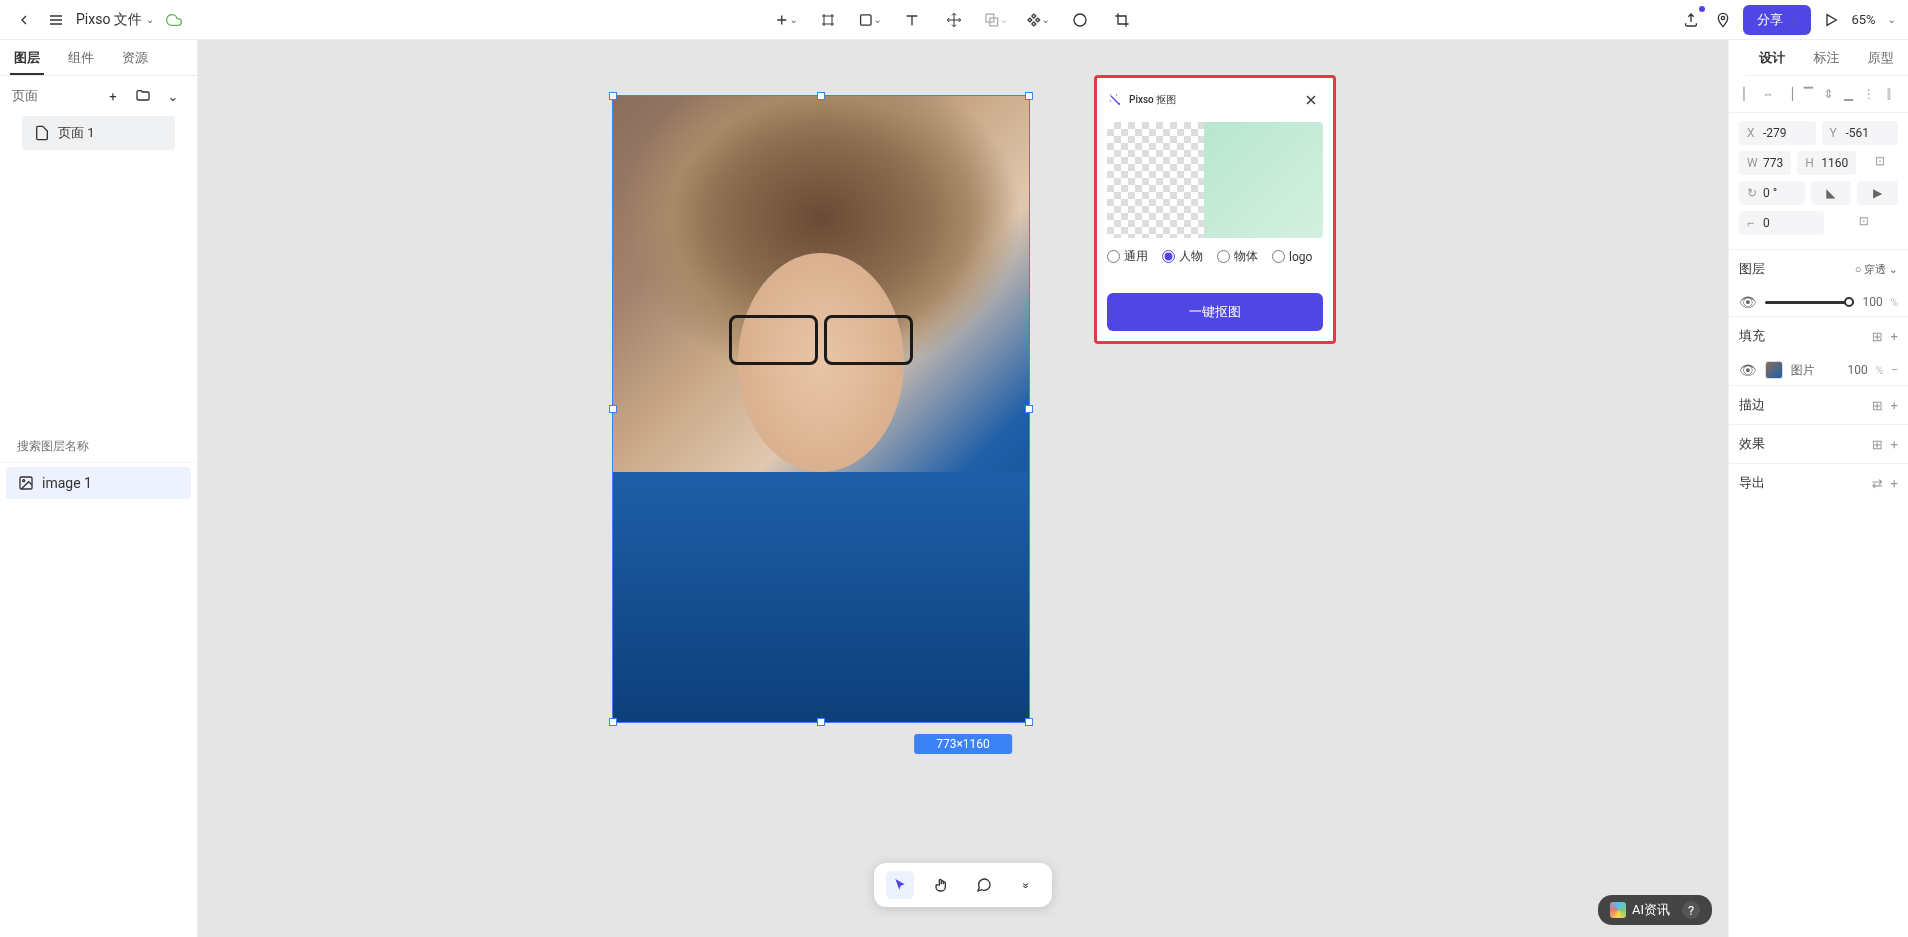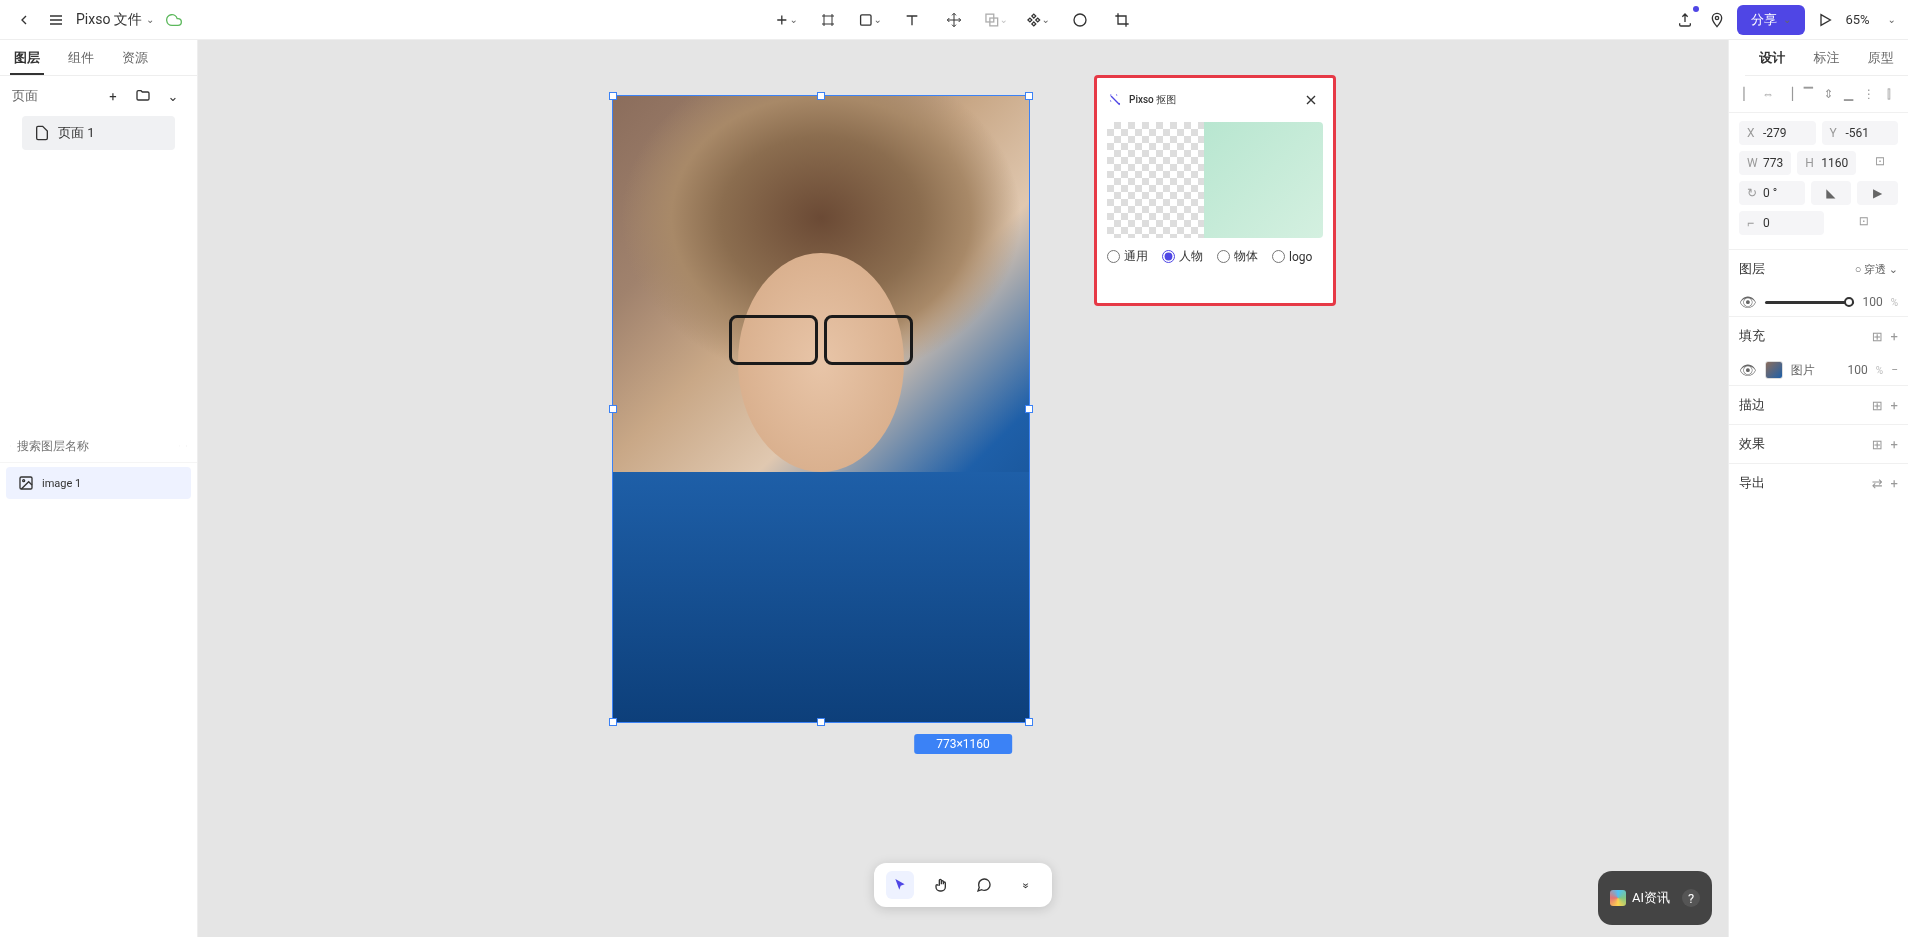--- a/index.html
+++ b/index.html
@@ -4,33 +4,33 @@
 <style>
 *{box-sizing:border-box;margin:0;padding:0;font-family:-apple-system,BlinkMacSystemFont,"Segoe UI",Roboto,sans-serif;}
 body{width:1908px;height:937px;overflow:hidden;background:#fff;font-size:13px;color:#333;}
 .topbar{height:40px;display:flex;align-items:center;border-bottom:1px solid #eee;padding:0 12px;justify-content:space-between;}
 .topbar-left,.topbar-center,.topbar-right{display:flex;align-items:center;gap:8px;}
 .topbar-center{position:absolute;left:50%;transform:translateX(-50%);gap:18px;}
 .icon-btn{width:24px;height:24px;display:flex;align-items:center;justify-content:center;cursor:pointer;color:#333;border-radius:4px;}
 .file-name{font-size:14px;color:#333;display:flex;align-items:center;gap:4px;cursor:pointer;}
 .chevron{font-size:10px;color:#666;}
 .share-btn{background:#4f46e5;color:#fff;padding:6px 14px;border-radius:6px;font-size:13px;display:flex;align-items:center;gap:6px;cursor:pointer;}
-.zoom{font-size:13px;color:#333;display:flex;align-items:center;gap:18px;cursor:pointer;}
+.zoom{font-size:13px;color:#333;display:flex;align-items:center;gap:12px;cursor:pointer;}
 .main{display:flex;height:897px;}
 .left-panel{width:198px;border-right:1px solid #eee;display:flex;flex-direction:column;}
 .left-tabs{display:flex;border-bottom:1px solid #eee;height:36px;}
 .left-tab{padding:0 14px;display:flex;align-items:center;font-size:13px;color:#666;cursor:pointer;position:relative;}
 .left-tab.active{color:#333;font-weight:600;}
 .left-tab.active::after{content:'';position:absolute;bottom:0;left:10px;right:10px;height:2px;background:#333;}
 .pages-header{display:flex;align-items:center;justify-content:space-between;padding:8px 12px;font-size:13px;color:#666;}
 .pages-actions{display:flex;gap:6px;}
 .page-item{display:flex;align-items:center;gap:8px;padding:8px 12px;background:#f0f1f3;margin:0 22px;border-radius:4px;font-size:13px;cursor:pointer;}
 .layers-search{display:flex;align-items:center;padding:8px 10px;gap:6px;color:#999;border-bottom:1px solid #f5f5f5;}
 .layers-search input{border:none;outline:none;flex:1;font-size:12px;color:#333;}
-.layer-item{display:flex;align-items:center;gap:8px;padding:8px 12px;background:#eef2ff;margin:4px 6px;border-radius:4px;font-size:11px;cursor:pointer;}
+.layer-item{display:flex;align-items:center;gap:8px;padding:8px 12px;background:#eef2ff;margin:4px 6px;border-radius:4px;font-size:14px;cursor:pointer;}
 .canvas{flex:1;background:#e5e5e5;position:relative;overflow:hidden;}
 .selected-box{position:absolute;left:414px;top:55px;width:418px;height:628px;border:1px solid #3b82f6;}
 .handle{position:absolute;width:8px;height:8px;background:#fff;border:1px solid #3b82f6;}
 .h-tl{top:-4px;left:-4px;}.h-tr{top:-4px;right:-4px;}.h-bl{bottom:-4px;left:-4px;}.h-br{bottom:-4px;right:-4px;}
 .h-tm{top:-4px;left:50%;margin-left:-4px;}.h-bm{bottom:-4px;left:50%;margin-left:-4px;}
 .h-ml{left:-4px;top:50%;margin-top:-4px;}.h-mr{right:-4px;top:50%;margin-top:-4px;}
 .canvas-img{width:100%;height:100%;background:linear-gradient(135deg,#8b6d5c 0%,#a0826d 20%,#c9a887 35%,#e0c8b0 50%,#1e5fa8 70%,#0d3f7a 100%);position:relative;overflow:hidden;}
 .hair{position:absolute;top:0;left:0;right:0;height:65%;background:radial-gradient(ellipse 60% 50% at 50% 30%,#6b4a35,#8b6d4f 40%,#a88968 60%,transparent 80%);}
 .face{position:absolute;top:25%;left:30%;width:40%;height:35%;background:radial-gradient(ellipse,#e8c5a8,#d4a884);border-radius:50%;}
 .glasses{position:absolute;top:35%;left:28%;width:44%;height:8%;display:flex;gap:6px;}
@@ -62,21 +62,21 @@
 .prop-label{color:#999;min-width:12px;}
 .prop-val{color:#333;}
 .section-header{display:flex;justify-content:space-between;align-items:center;padding:10px 10px;font-size:13px;color:#333;}
 .section-actions{display:flex;gap:8px;color:#999;}
 .fill-row{display:flex;align-items:center;padding:6px 10px;gap:8px;}
 .eye{cursor:pointer;color:#666;font-size:14px;}
 .swatch{width:18px;height:18px;border-radius:3px;background:linear-gradient(135deg,#8b6d5c,#1e5fa8);border:1px solid #ddd;}
 .opacity-slider{display:flex;align-items:center;padding:6px 10px;gap:8px;}
 .slider-track{flex:1;height:3px;background:#333;border-radius:2px;position:relative;}
 .slider-thumb{position:absolute;right:0;top:-4px;width:10px;height:10px;background:#fff;border:2px solid #333;border-radius:50%;}
-.watermark{position:absolute;bottom:12px;right:16px;background:rgba(0,0,0,0.7);color:#fff;padding:18px 12px;border-radius:14px;font-size:13px;display:flex;align-items:center;gap:6px;}
+.watermark{position:absolute;bottom:12px;right:16px;background:rgba(0,0,0,0.7);color:#fff;padding:6px 12px;border-radius:14px;font-size:13px;display:flex;align-items:center;gap:6px;}
 .wm-icon{width:16px;height:16px;background:conic-gradient(#4fc3f7,#81c784,#ffd54f,#e57373,#4fc3f7);border-radius:3px;}
 svg{width:16px;height:16px;}
 .cloud{color:#5cb85c;}
 .spacer-top{height:280px;}
 </style>
 </head>
 <body>
 
 <div class="topbar">
   <div class="topbar-left">
@@ -303,20 +303,21 @@
           </label>
         <label class="radio-item">
             <input type="radio" name="ct" style="">
             <span>物体</span>
           </label>
         <label class="radio-item">
             <input type="radio" name="ct" style="">
             <span>logo</span>
           </label>
       </div>
+      <button class="cutout-btn">一键抠图</button>
     </div>
 
     <div class="watermark">
       <div class="wm-icon"></div>
       <span>AI资讯</span>
       <span style="background:#555;border-radius:50%;width:18px;height:18px;display:flex;align-items:center;justify-content:center;margin-left:6px">?</span>
     </div>
   </div>
 
   <div class="right-panel">

